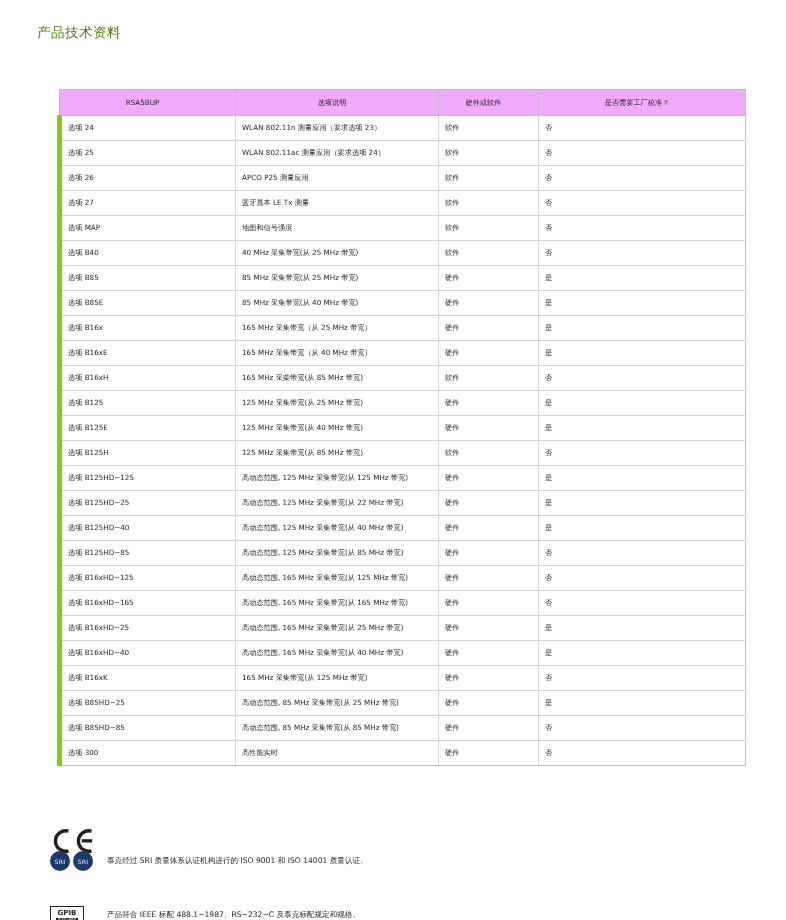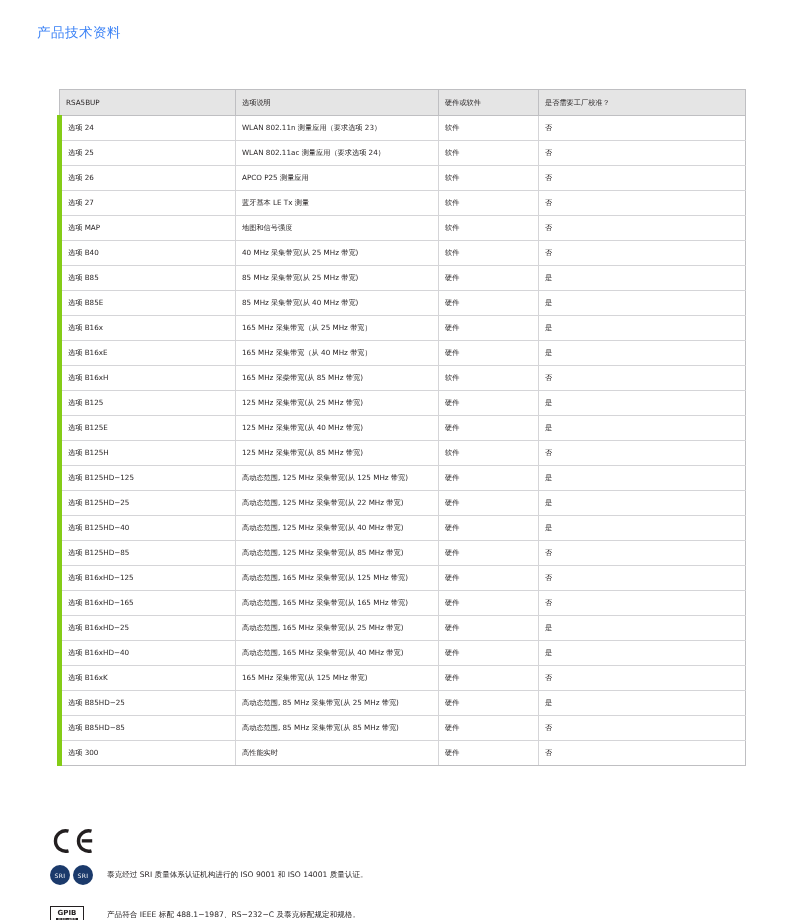--- a/index.html
+++ b/index.html
@@ -18,41 +18,41 @@
     position: relative;
     width: 786px;
     height: 920px;
     box-sizing: border-box;
   }
   .page-title {
     position: absolute;
     left: 37px;
     top: 24px;
     font-size: 13.5px;
-    color: #3b82f6;
+    color: #4d7c0f;
     letter-spacing: 0.5px;
     font-weight: normal;
   }
   table.spec {
     position: absolute;
     left: 57px;
     top: 89px;
     width: 686px;
     border-collapse: collapse;
     table-layout: fixed;
     font-size: 7.2px;
   }
   table.spec col.c1 { width: 176px; }
   table.spec col.c2 { width: 203px; }
   table.spec col.c3 { width: 100px; }
   table.spec col.c4 { width: 207px; }
   table.spec th {
-    background: #e5e5e5;
+    background: #f0abfc;
     border: 1px solid #bfbfc2;
-    text-align: left;
+    text-align: center;
     font-weight: normal;
     padding: 6px 16px 6px 6px;
     height: 13px;
     color: #231f20;
     vertical-align: middle;
     font-size: 7.2px;
   }
   table.spec td {
     border: 1px solid #d5d5d8;
     border-top: none;
@@ -79,21 +79,21 @@
   .ce-mark {
     position: absolute;
     left: 50px;
     top: 8px;
     width: 46px;
     height: 26px;
   }
   .cert-row {
     position: absolute;
     left: 50px;
-    top: 45px;
+    top: 31px;
     width: 700px;
     height: 30px;
   }
   .sri-badges {
     position: absolute;
     left: 0;
     top: 0;
     display: flex;
     gap: 3px;
   }

